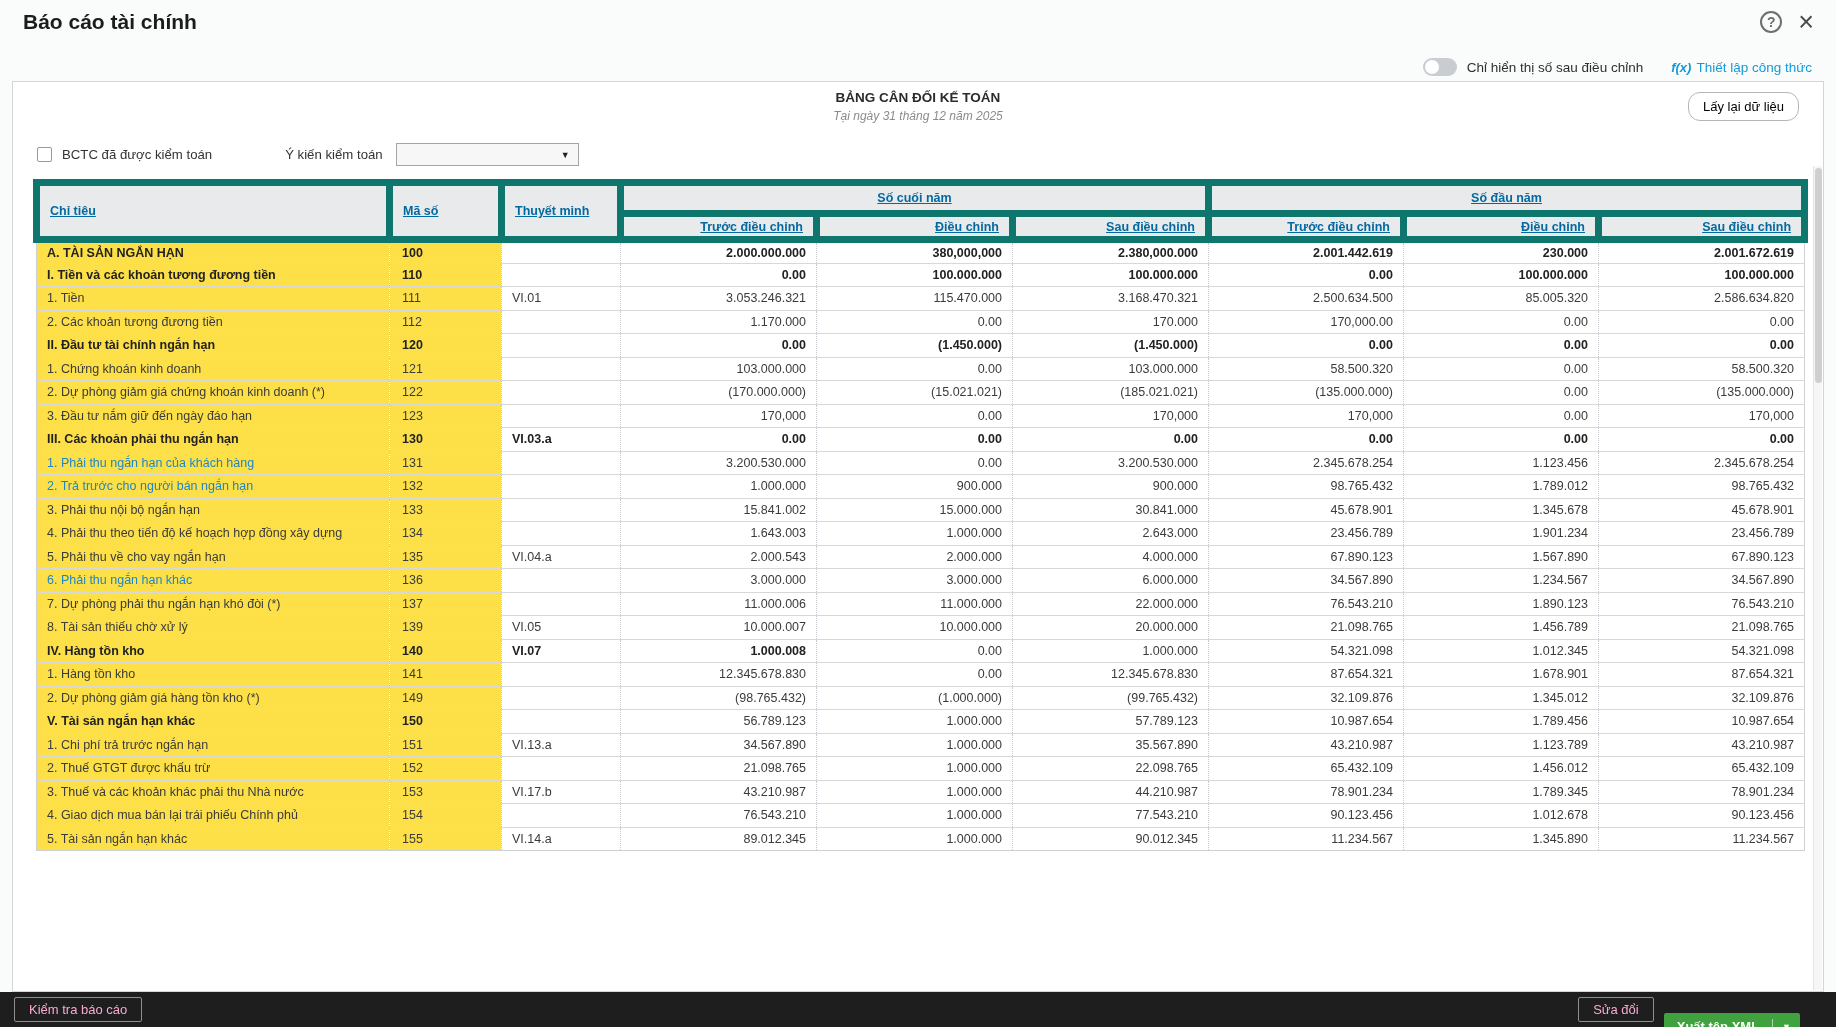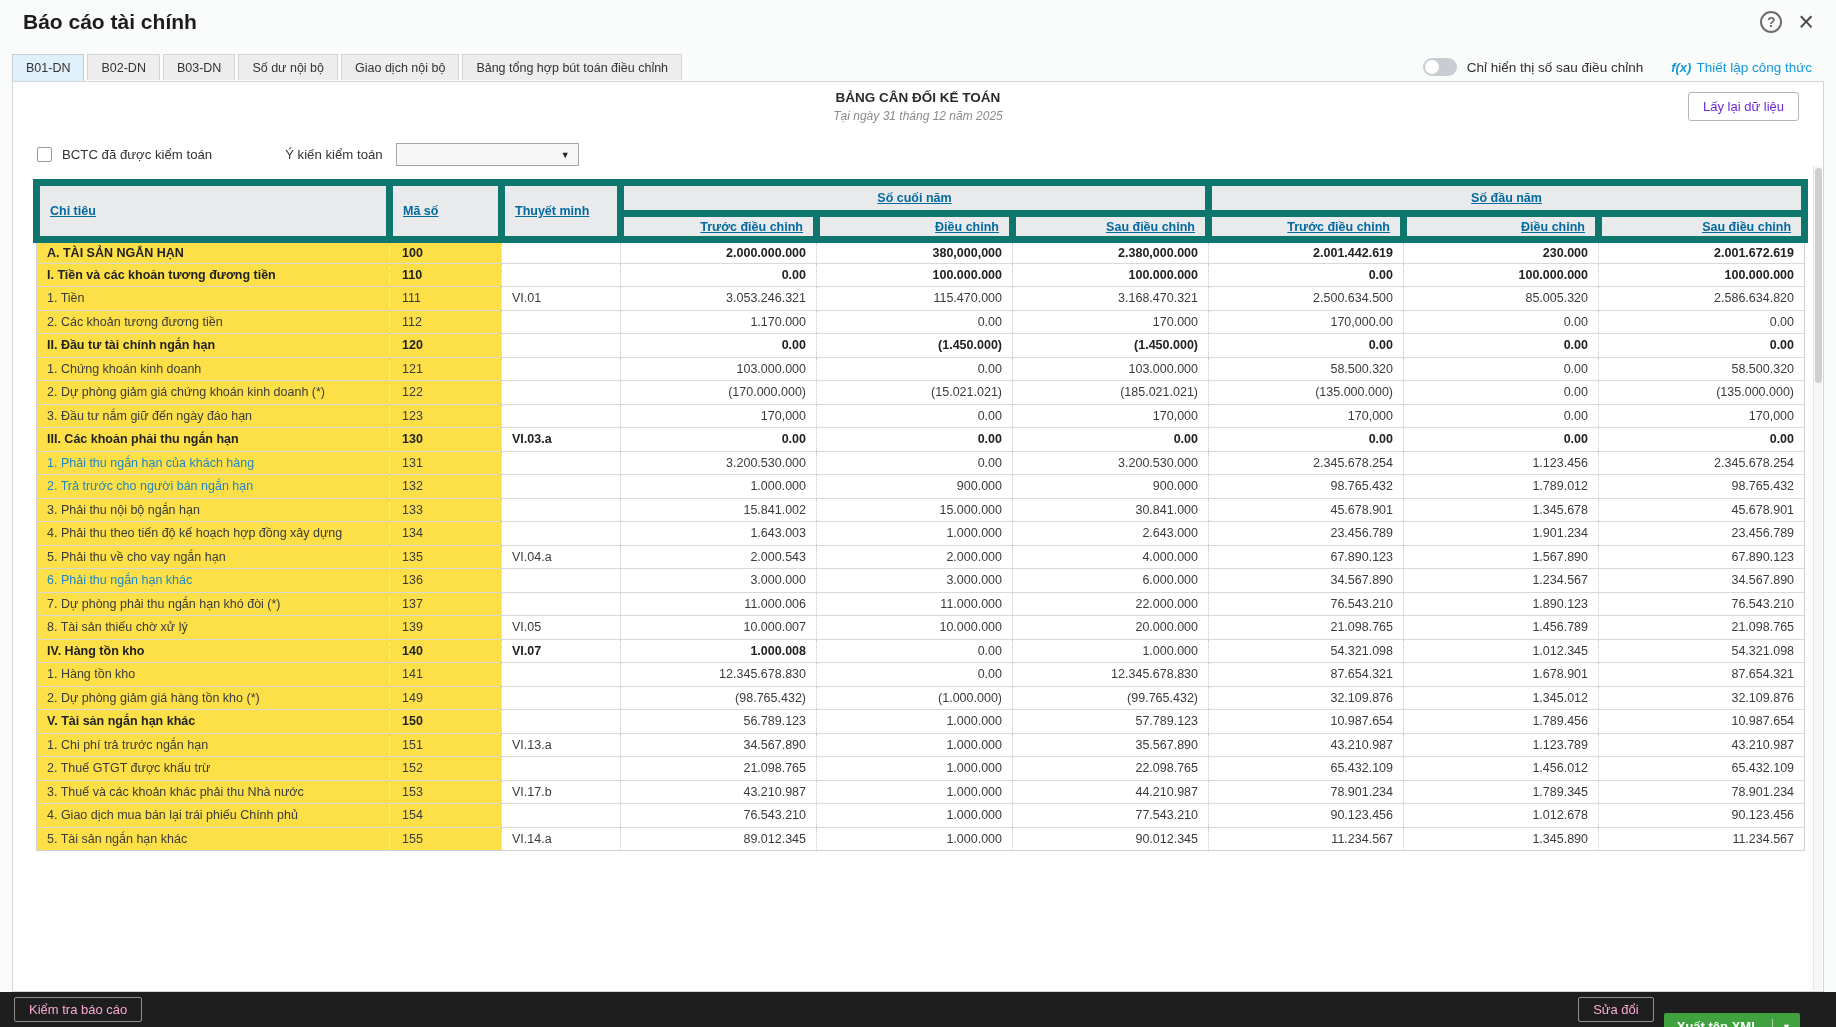--- a/index.html
+++ b/index.html
@@ -33,21 +33,21 @@
   .formula .fx { color:#149ad8; font-size:13px; font-style:italic; font-weight:700; }
   .formula .flink { color:#149ad8; font-size:13.5px; }
 
   
   .panel { position:absolute; left:12px; right:12px; top:81px; bottom:35px;
            background:#fff; border:1px solid #d5d5d5; }
   .panel-head { position:relative; height:48px; }
   .report-title { text-align:center; font-weight:700; font-size:13.5px; color:#2b2b2b; padding-top:8px; }
   .report-sub { text-align:center; font-style:italic; color:#8b8b8b; font-size:12px; padding-top:4px; }
   .btn-reload { position:absolute; right:24px; top:10px; background:#fff; border:1px solid #b5b5b5;
-                border-radius:3px; padding:6px 14px; font-size:13px; color:#6d28d9; cursor:pointer; }
+                border-radius:12px; padding:6px 14px; font-size:13px; color:#000000; cursor:pointer; }
 
   .filters { display:flex; align-items:center; margin:12px 0 0 24px; height:24px; }
   .checkbox { width:15px; height:15px; border:1px solid #999; border-radius:2px; background:#fff; cursor:pointer; }
   .cb-label { margin-left:10px; font-size:13.2px; }
   .opinion-label { margin-left:73px; font-size:13.2px; }
   .select { margin-left:13px; width:183px; height:23px; border:1px solid #a5a5a5; background:#f7f7f7;
             position:relative; cursor:pointer; }
   .select .caret { position:absolute; right:8px; top:6px; font-size:9px; color:#222; }
 
   
@@ -92,28 +92,20 @@
 <div class="app">
 
   <div class="titlebar">
     <div class="wtitle">Báo cáo tài chính</div>
     <div class="spacer"></div>
     <div class="icon-help">?</div>
     <div class="icon-close">×</div>
   </div>
 
   <div class="tabsrow">
-    <div class="tabs">
-      <div class="tab active">B01-DN</div>
-      <div class="tab">B02-DN</div>
-      <div class="tab">B03-DN</div>
-      <div class="tab">Số dư nội bộ</div>
-      <div class="tab">Giao dịch nội bộ</div>
-      <div class="tab">Bảng tổng hợp bút toán điều chỉnh</div>
-    </div>
     <div class="rightcontrols">
       <div class="toggle">
           <div class="knob"></div>
         </div>
       <div class="toggle-label">Chỉ hiển thị số sau điều chỉnh</div>
       <div class="formula">
         <span class="fx">f(x)</span>
         <span class="flink">Thiết lập công thức</span>
       </div>
     </div>

